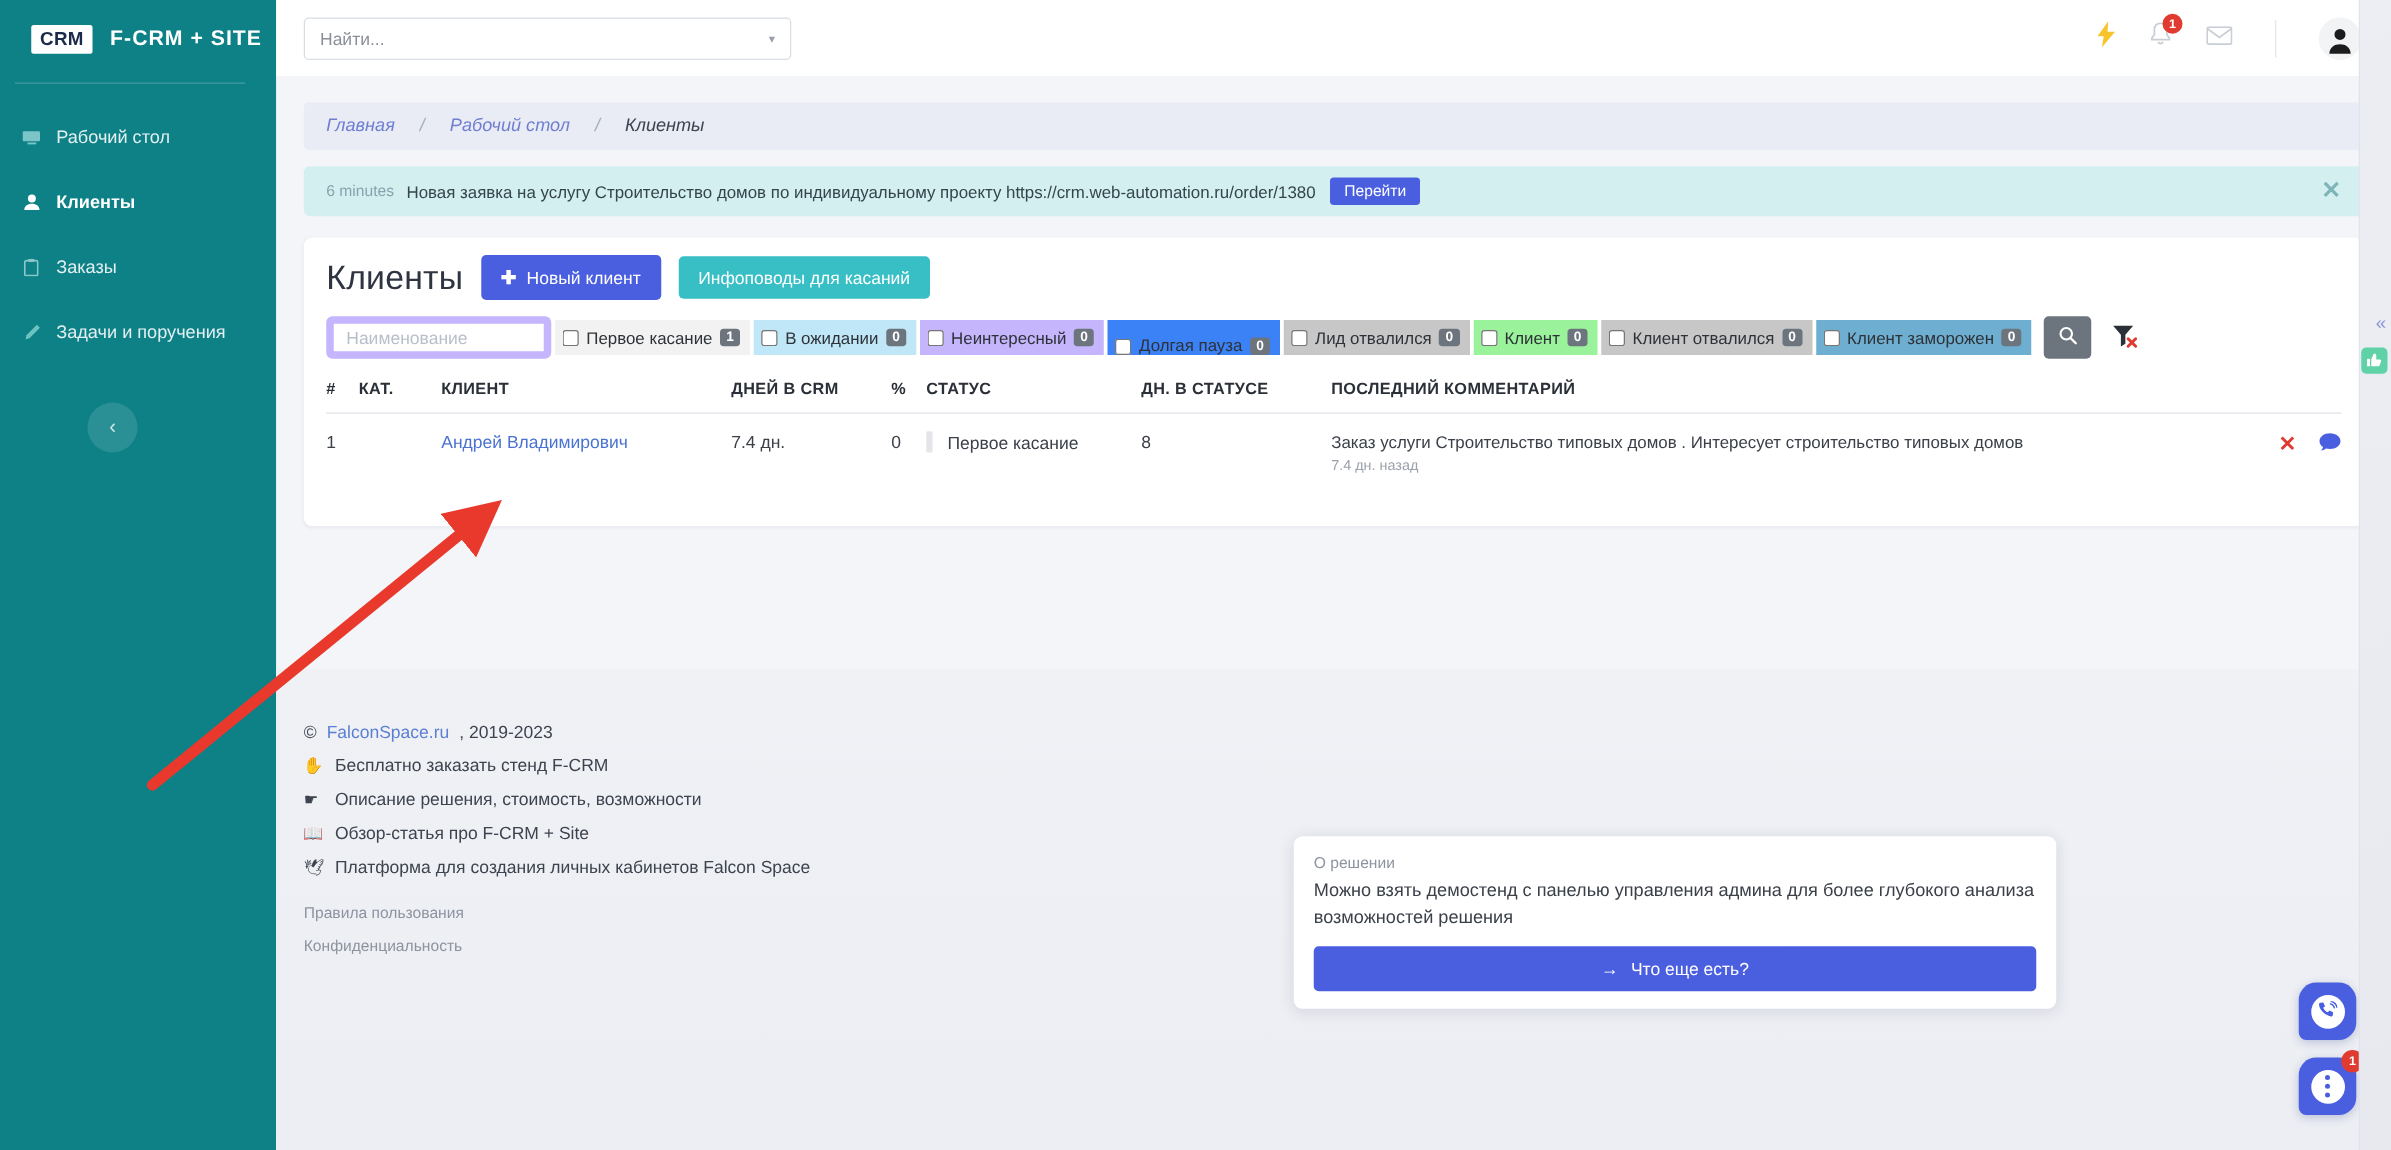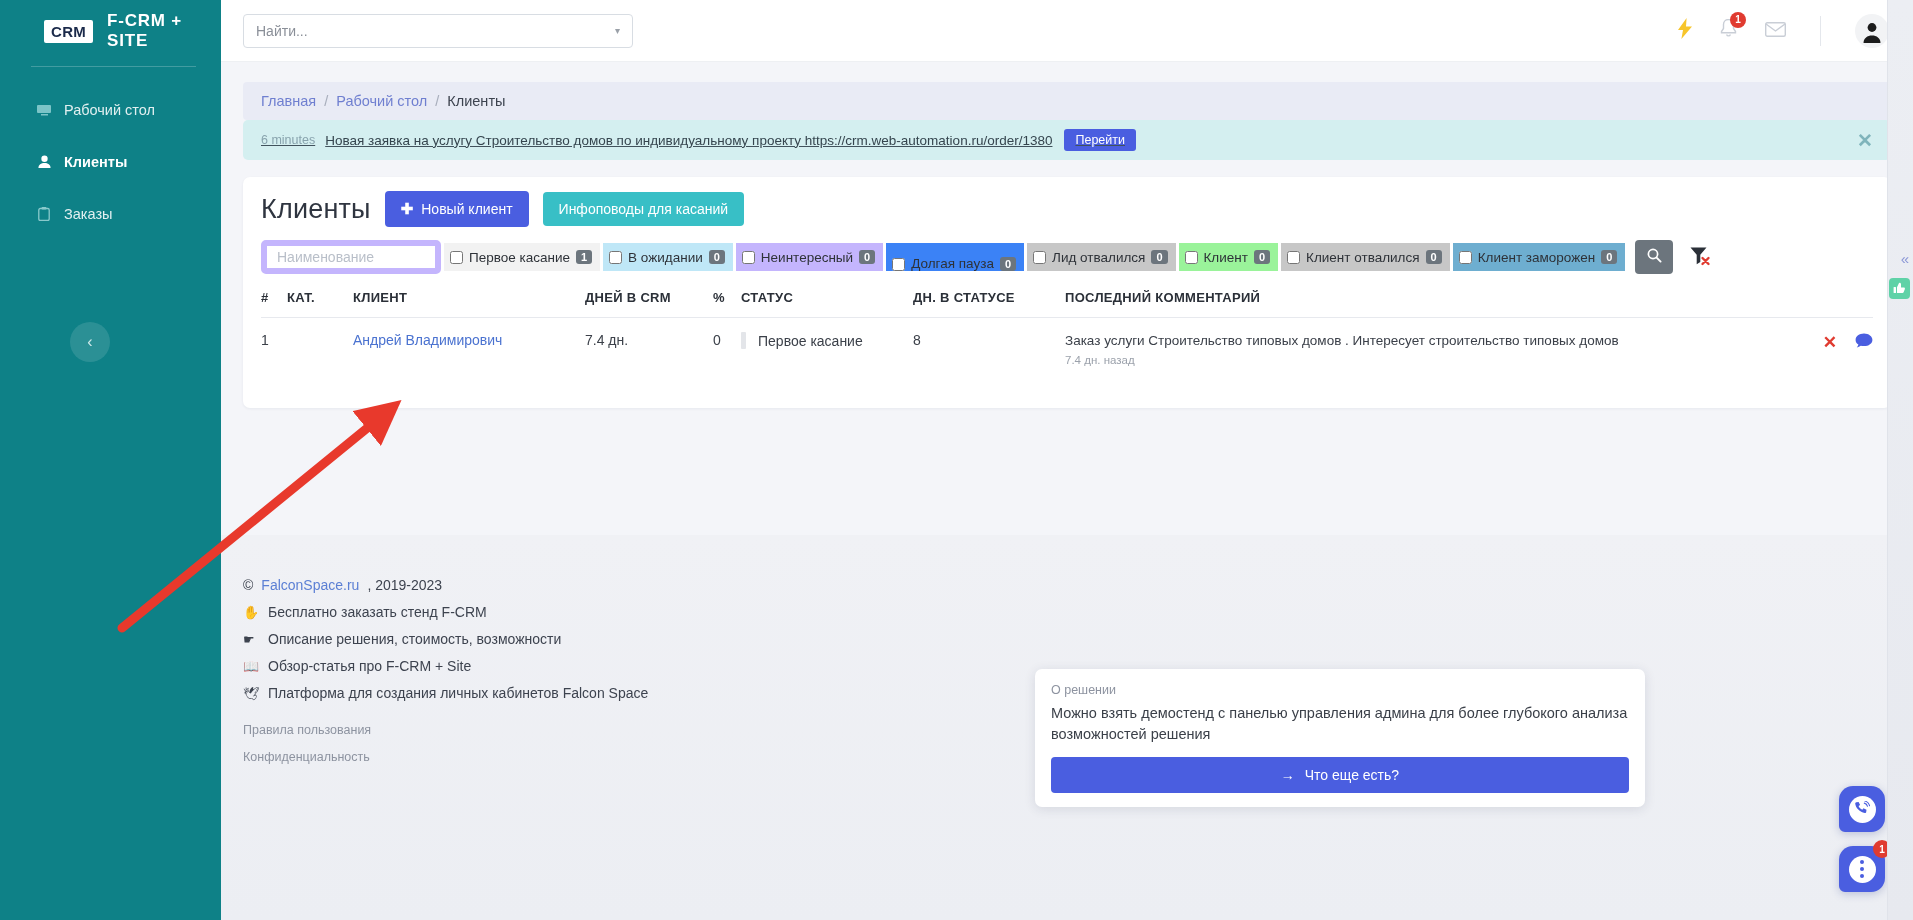--- a/index.html
+++ b/index.html
@@ -12,21 +12,20 @@
   }
   .app { position: relative; width: 1913px; height: 920px; display: flex; }
 
   
   .sidebar {
     width: 221px; min-width: 221px; height: 920px;
     background: #0e8187;
     color: #ffffff;
     position: relative;
     overflow: hidden;
-    padding-left: 19px;
   }
   .brand {
     display: flex; align-items: center; gap: 14px;
     padding: 18px 0 18px 25px;
     height: 62px;
   }
   .brand-badge {
     background: #ffffff; color: #1b2a4a;
     font-size: 15px; font-weight: 700; letter-spacing: .3px;
     padding: 3px 7px; border-radius: 2px;
@@ -89,33 +88,33 @@
   .avatar {
     width: 34px; height: 34px; border-radius: 50%;
     background: #f2f3f5; display:flex; align-items:center; justify-content:center;
     font-size: 20px; color:#222; cursor:pointer; overflow:hidden;
   }
 
   .content { padding: 20px 22px 0 22px; }
 
   .breadcrumb {
     background: #e9ebf5; border-radius: 4px;
-    height: 38px; display:flex; align-items:center; gap: 8px;
-    padding: 0 18px; font-size: 14.5px; color:#555c6b;
+    height: 38px; display:flex; align-items:center; gap: 20px;
+    padding: 0 18px; font-size: 14.5px; color:#555c6b;font-style:italic;
   }
   .breadcrumb a { color:#6f7fd0; text-decoration:none; cursor:pointer; }
   .breadcrumb .sep { color:#a7adbb; }
   .breadcrumb .cur { color:#3d434f; }
 
   .notice {
+    margin-top: 13px;
     background: #d4eff0; border-radius: 5px;
     min-height: 40px; display:flex; align-items:center;
     padding: 0 16px 0 18px; font-size: 13.5px; color:#41525c;
     position: relative;
-    text-decoration: underline;
   }
   .notice .time { color:#88a3ad; font-size: 12.5px; margin-right: 10px; }
   .notice .msg { color:#35454e; }
   .notice .go {
     background:#4a5ee0; color:#fff; font-size:12.5px;
     border-radius: 3px; padding: 4px 11px; margin-left: 12px; cursor:pointer;
     border:none;
   }
   .notice .close {
     position:absolute; right: 18px; top:50%; transform: translateY(-50%);
@@ -297,20 +296,28 @@
         <span>Клиенты</span>
       </div>
       <div class="nav-item">
         <span class="nav-ico">
           <svg width="12" height="14" viewBox="0 0 12 14">
               <rect x="0.8" y="1.5" width="10.4" height="12" rx="1.4" fill="none" stroke="#9fd6d8" stroke-width="1.3"></rect>
               <rect x="3.6" y="0" width="4.8" height="2.6" rx="0.8" fill="#9fd6d8"></rect>
             </svg>
         </span>
         <span>Заказы</span>
+      </div>
+      <div class="nav-item">
+        <span class="nav-ico">
+          <svg width="15" height="14" viewBox="0 0 15 14">
+              <path d="M11.5 0.8l2.4 2.4-8.3 8.3-3.2.8.8-3.2z" fill="#7ecfc9"></path>
+            </svg>
+        </span>
+        <span>Задачи и поручения</span>
       </div>
     </nav>
     <div class="collapse-circle">
       <span>‹</span>
     </div>
   </aside>
 
   <section class="main">
 
     <header class="topbar">

